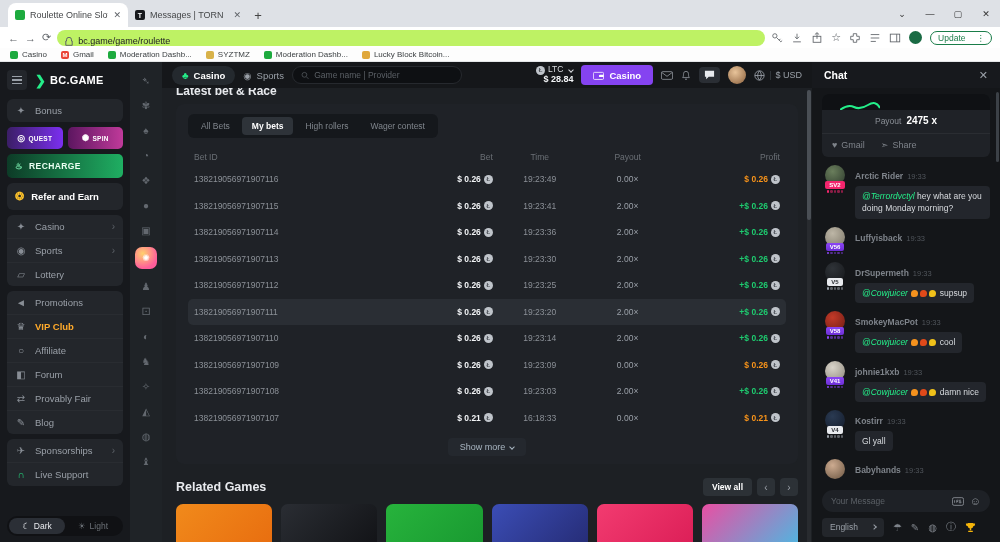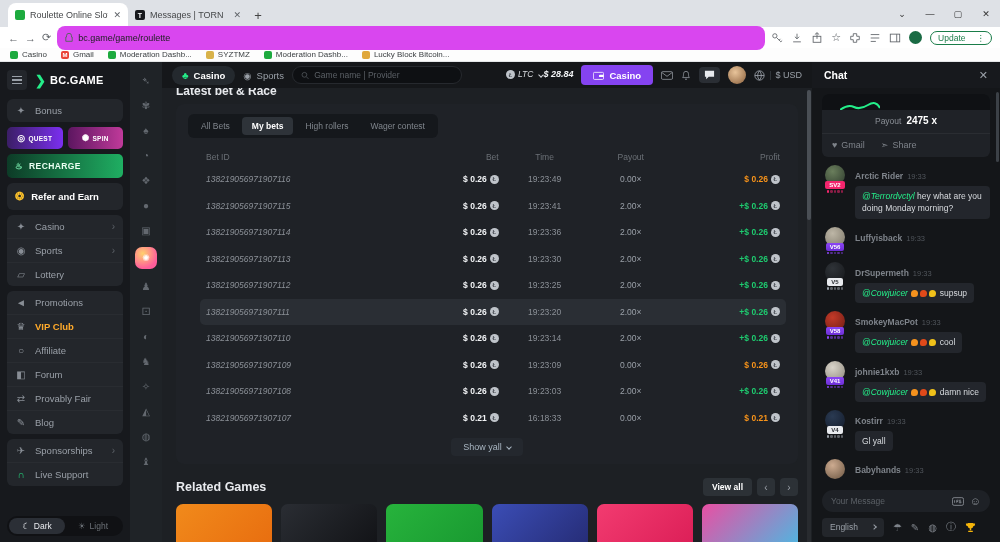--- a/index.html
+++ b/index.html
@@ -15,21 +15,21 @@
     border-radius:8px 8px 0 0; font-size:9px; color:#454749; }
   .btab.active { background:#ffffff; }
   .btab .fav { width:10px;height:10px;border-radius:2px;flex:none; display:flex;align-items:center;justify-content:center;font-size:7px;color:#fff;font-weight:bold;}
   .btab .ttl { flex:1; white-space:nowrap; overflow:hidden; }
   .btab .tclose { color:#5f6368; font-size:9px; }
   .newtab { width:20px;height:20px; display:flex;align-items:center;justify-content:center; color:#444; font-size:13px; margin-bottom:2px;}
   .winctl { margin-left:auto; display:flex; align-items:center; height:100%; }
   .winctl span { width:28px; text-align:center; font-size:9px; color:#333; }
   .url-row { height:21px; background:#fff; display:flex; align-items:center; padding:0 8px; gap:6px; }
   .navbtn { color:#5f6368; font-size:11px; }
-  .urlpill { flex:1; height:24px; background:#d946ef; border-radius:8px; display:flex; align-items:center; padding:0 8px; gap:5px; font-size:9px; color:#202124; }
+  .urlpill { flex:1; height:16px; background:#bef264; border-radius:8px; display:flex; align-items:flex-end; padding:0 8px; gap:5px; font-size:9px; color:#202124; }
   .cicons { display:flex; align-items:center; gap:8px; }
   .cicons svg { display:block; }
   .chr-avatar { width:13px;height:13px;border-radius:50%;background:#1a6b44; }
   .updatepill { border:1px solid #1a7d49; color:#1a7d49; font-size:8.5px; border-radius:8px; padding:1px 7px; display:flex;align-items:center;gap:11px;}
   .bm-row { height:14px; background:#fdfdfd; border-bottom:1px solid #e4e6e8; display:flex; align-items:center; gap:14px; padding:0 10px; }
   .bm { display:flex; align-items:center; gap:4px; font-size:8px; color:#3c4043; }
   .bm .bfav { width:8px;height:8px;border-radius:2px; display:flex;align-items:center;justify-content:center;font-size:6px;color:#fff;font-weight:bold;}
   
   .app { height:480px; display:flex; background:#1d2024; }
   
@@ -66,43 +66,43 @@
   
   .main { flex:1; display:flex; flex-direction:column; min-width:0; position:relative;}
   .topnav { height:26px; background:#15171a; display:flex; align-items:center; gap:8px; padding:0 10px; flex:none;}
   .pill-casino { display:flex; align-items:center; gap:5px; background:#24292e; border-radius:12px; height:19px; padding:0 10px;
     color:#fff; font-weight:bold; font-size:9.5px;}
   .pill-casino .clv { color:#24ee89; font-size:10px;}
   .nav-sports { display:flex; align-items:center; gap:5px; color:#9aa0a8; font-size:9.5px; }
   .searchbox { width:170px; height:18px; background:#0e1013; border:1px solid #26292e; border-radius:10px; display:flex; align-items:center; gap:5px; padding:0 8px;}
   .searchbox input { background:transparent; border:none; outline:none; color:#c7ccd2; font-size:8.5px; width:100%; font-family:inherit;}
   .searchbox input::placeholder { color:#5b6066; }
-  .balance { margin-left:auto; display:flex; align-items:center; line-height:1.1;font-style:italic; }
+  .balance { margin-left:auto; display:flex; flex-direction:column; align-items:flex-end; line-height:1.1; }
   .bal-top { display:flex; align-items:center; gap:3px; color:#d7dade; font-size:8.5px; }
   .coin { width:9px;height:9px;border-radius:50%;background:#bfc4ca;color:#494e55;font-size:6px;font-weight:bold;display:inline-flex;align-items:center;justify-content:center;flex:none;}
   .bal-amt { color:#f2f4f6; font-weight:bold; font-size:9px; }
   .deposit { height:20px; background:#8543f1; border-radius:4px; color:#fff; font-weight:bold; font-size:9.5px;
     display:flex; align-items:center; gap:5px; padding:0 12px; }
   .tn-ic { color:#8b9097; display:flex; align-items:center; }
   .tn-ic.boxed { background:#2a2e34; border-radius:4px; padding:3px 5px; color:#e8eaee;}
   .user-av { width:18px;height:18px;border-radius:50%;background:radial-gradient(circle at 40% 35%,#e8c49a,#8a5f3c);}
   .usd { display:flex; align-items:center; gap:4px; color:#9aa0a8; font-size:9px; }
   .usd .sep { color:#3a3f45; }
   .content { flex:1; padding:0 14px; overflow:hidden; position:relative; }
   .cut-title { height:10px; overflow:hidden; }
   .cut-title div { margin-top:-4px; color:#e8eaee; font-weight:bold; font-size:12px; }
   .bets-card { background:#1f2227; border-radius:8px; margin-top:6px; padding:10px 12px 8px; }
   .btabs { display:inline-flex; background:#15181c; border-radius:6px; padding:3px; gap:2px; }
   .btabs .bt { padding:4px 10px; font-size:8.5px; color:#80868d; border-radius:4px; }
   .btabs .bt.on { background:#2e3339; color:#fff; font-weight:bold; }
-  .tbl-head, .tbl-row { display:grid; grid-template-columns:36% 15% 16% 14% 19%; align-items:center; padding:0 6px;margin-left:12px; }
+  .tbl-head, .tbl-row { display:grid; grid-template-columns:36% 15% 16% 14% 19%; align-items:center; padding:0 6px; }
   .tbl-head { margin-top:10px; height:18px; color:#6b7076; font-size:8.5px; }
   .tbl-row { height:26.5px; font-size:8.5px; border-radius:5px; }
   .tbl-row.hl { background:#2a2e34; }
-  .c-id { color:#8b9097;font-style:italic; }
+  .c-id { color:#8b9097; }
   .c-bet { color:#f2f4f6; font-weight:bold; text-align:right; display:flex; justify-content:flex-end; align-items:center; gap:3px;}
   .c-time { color:#8b9097; text-align:center; }
   .c-pay { color:#9aa0a8; text-align:center; }
   .c-profit { font-weight:bold; display:flex; justify-content:flex-end; align-items:center; gap:3px;}
   .win { color:#1ecb6f; } .loss { color:#f7931a; }
   .showmore { margin:7px auto 0; width:fit-content; display:flex; align-items:center; gap:5px; color:#a9b6c2; font-size:9px;
     background:#24282e; border-radius:4px; padding:4px 12px;}
   .related-head { display:flex; align-items:center; margin-top:14px; }
   .related-head h2 { color:#e8eaee; font-size:12.5px; font-weight:bold; }
   .viewall { margin-left:auto; background:#2c3136; color:#fff; font-size:8.5px; font-weight:bold; border-radius:4px; padding:4px 9px;}
@@ -504,21 +504,21 @@
             </div>
             <div class="tbl-row">
               <span class="c-id">138219056971907107</span>
               <span class="c-bet">$ 0.21 <span class="coin">Ł</span></span>
               <span class="c-time">16:18:33</span>
               <span class="c-pay">0.00×</span>
               <span class="c-profit loss">$ 0.21 <span class="coin">Ł</span></span>
             </div>
           </div>
         <div class="showmore">
-          <span>Show yall</span>
+          <span>Show more</span>
             <span class="chev" style="margin-left:0"></span>
         </div>
       </div>
       <div class="related-head">
         <h2>Related Games</h2>
         <div class="viewall">View all</div>
         <div class="pgbtn">‹</div>
         <div class="pgbtn">›</div>
       </div>
       <div class="thumbs" id="thumbs">

